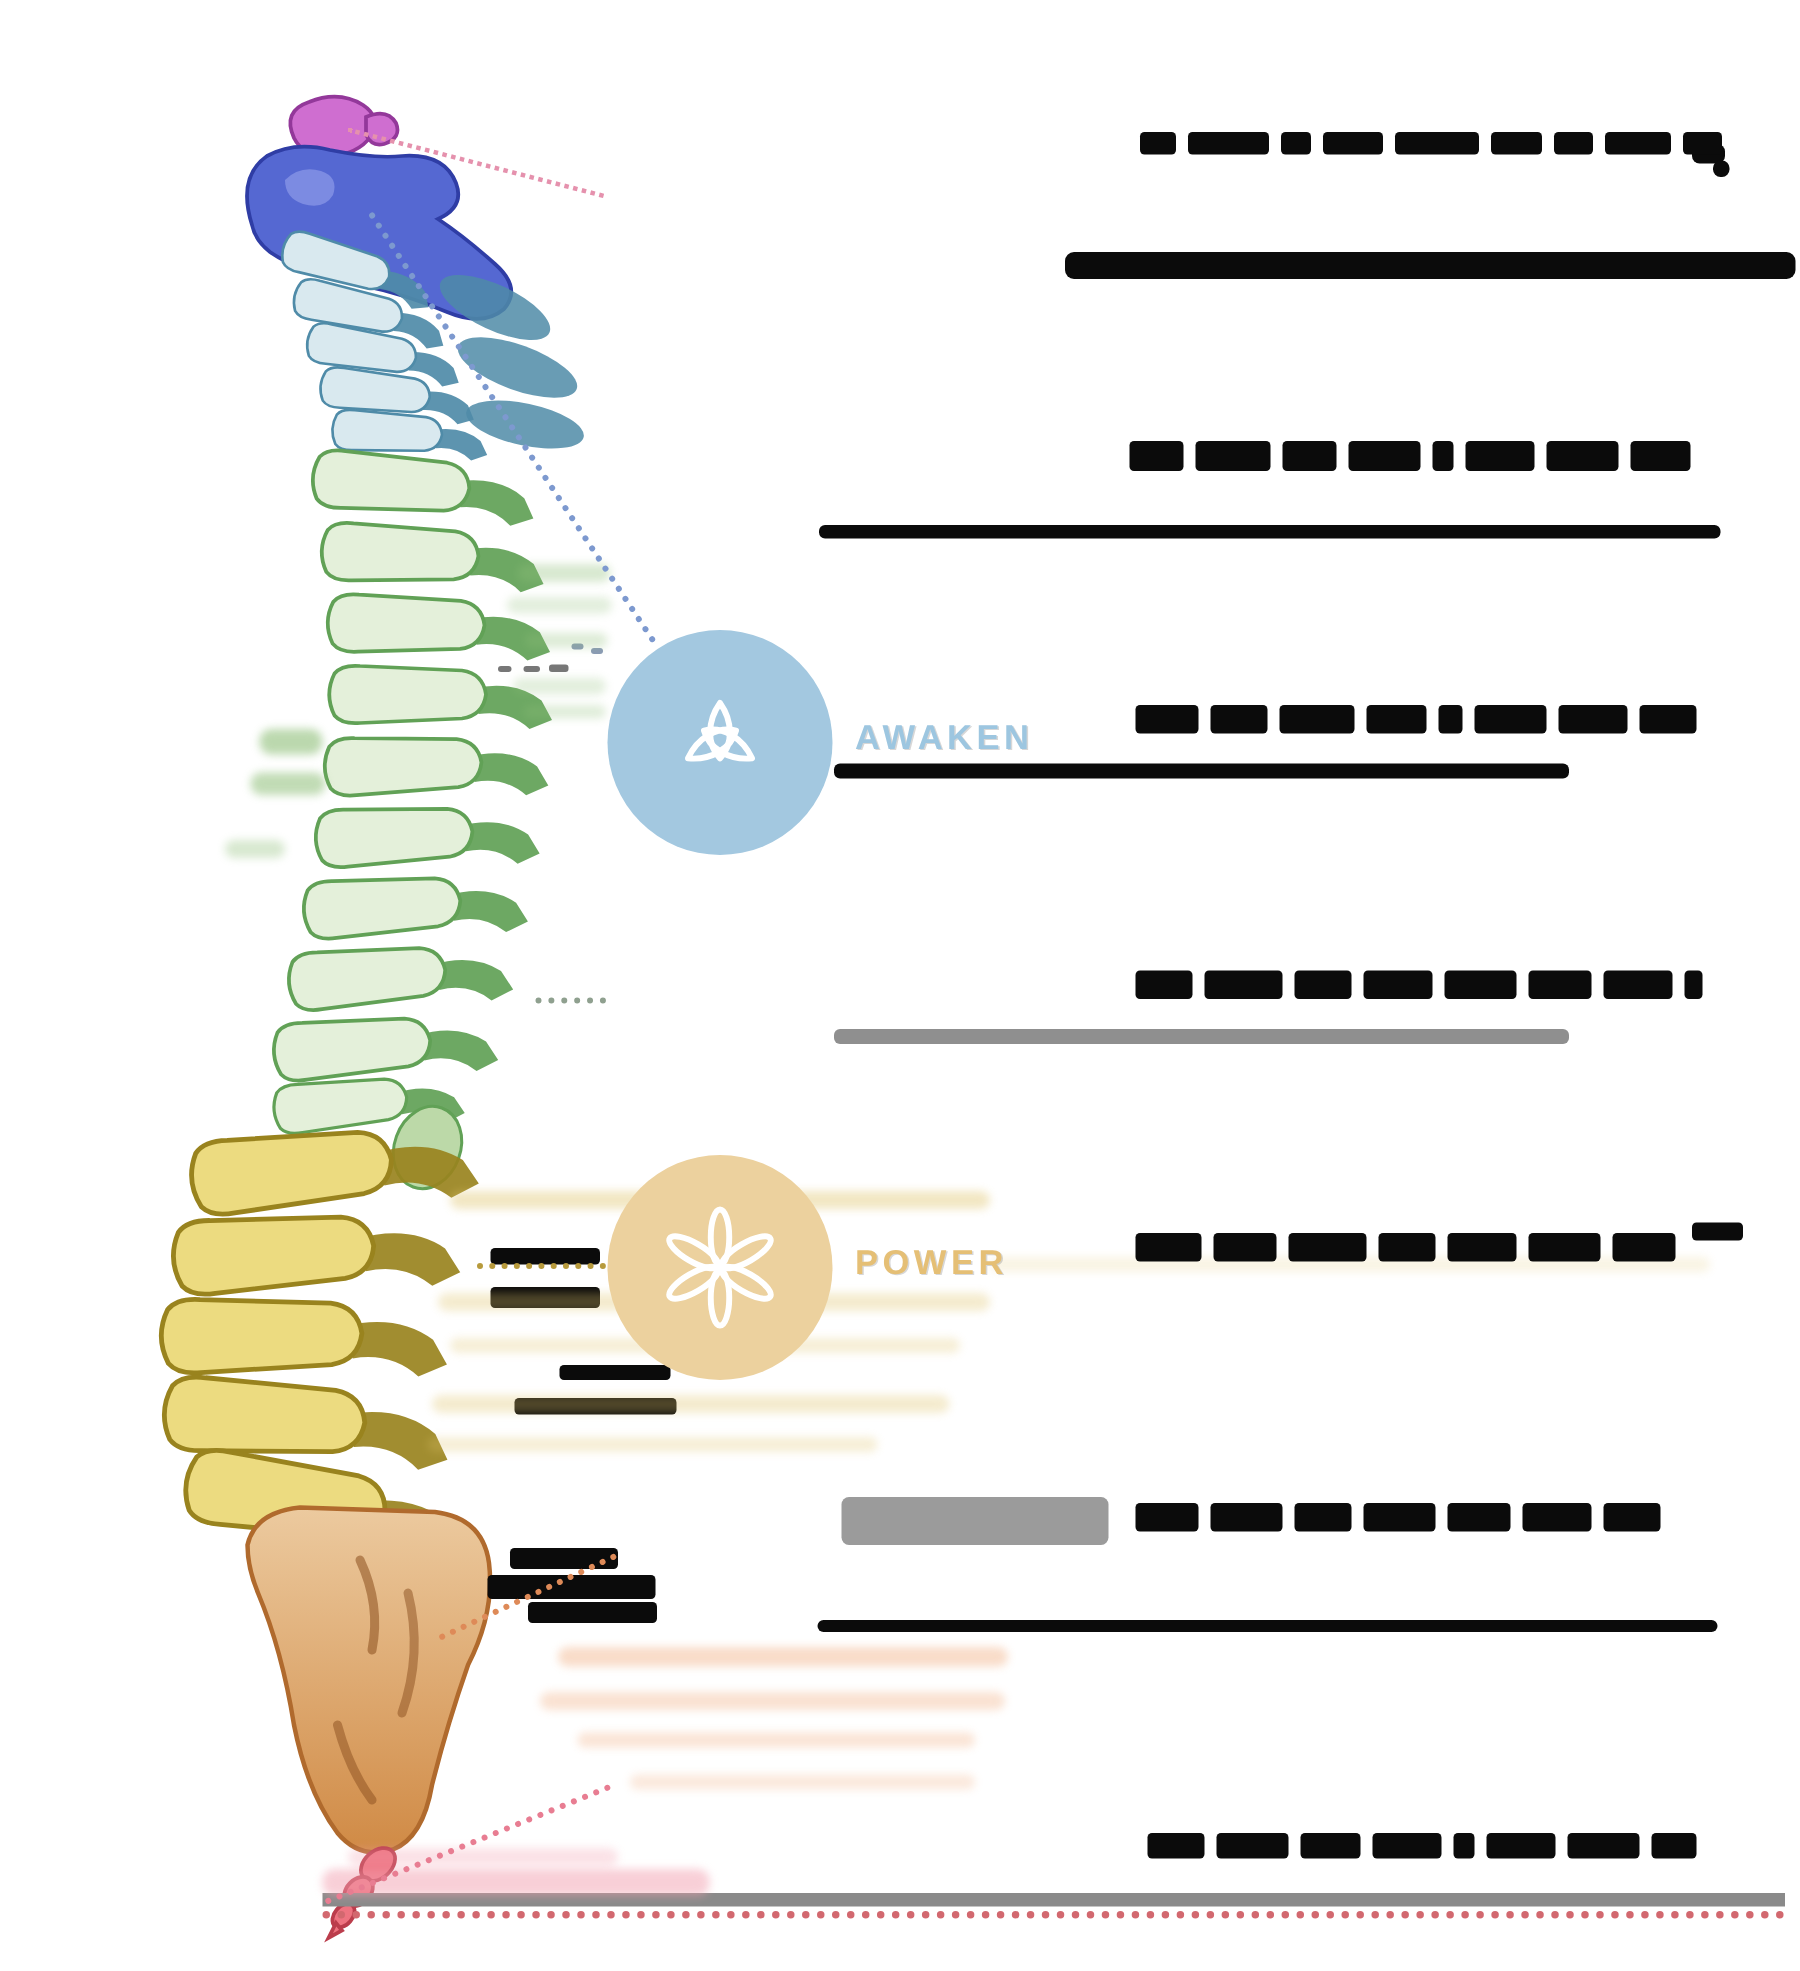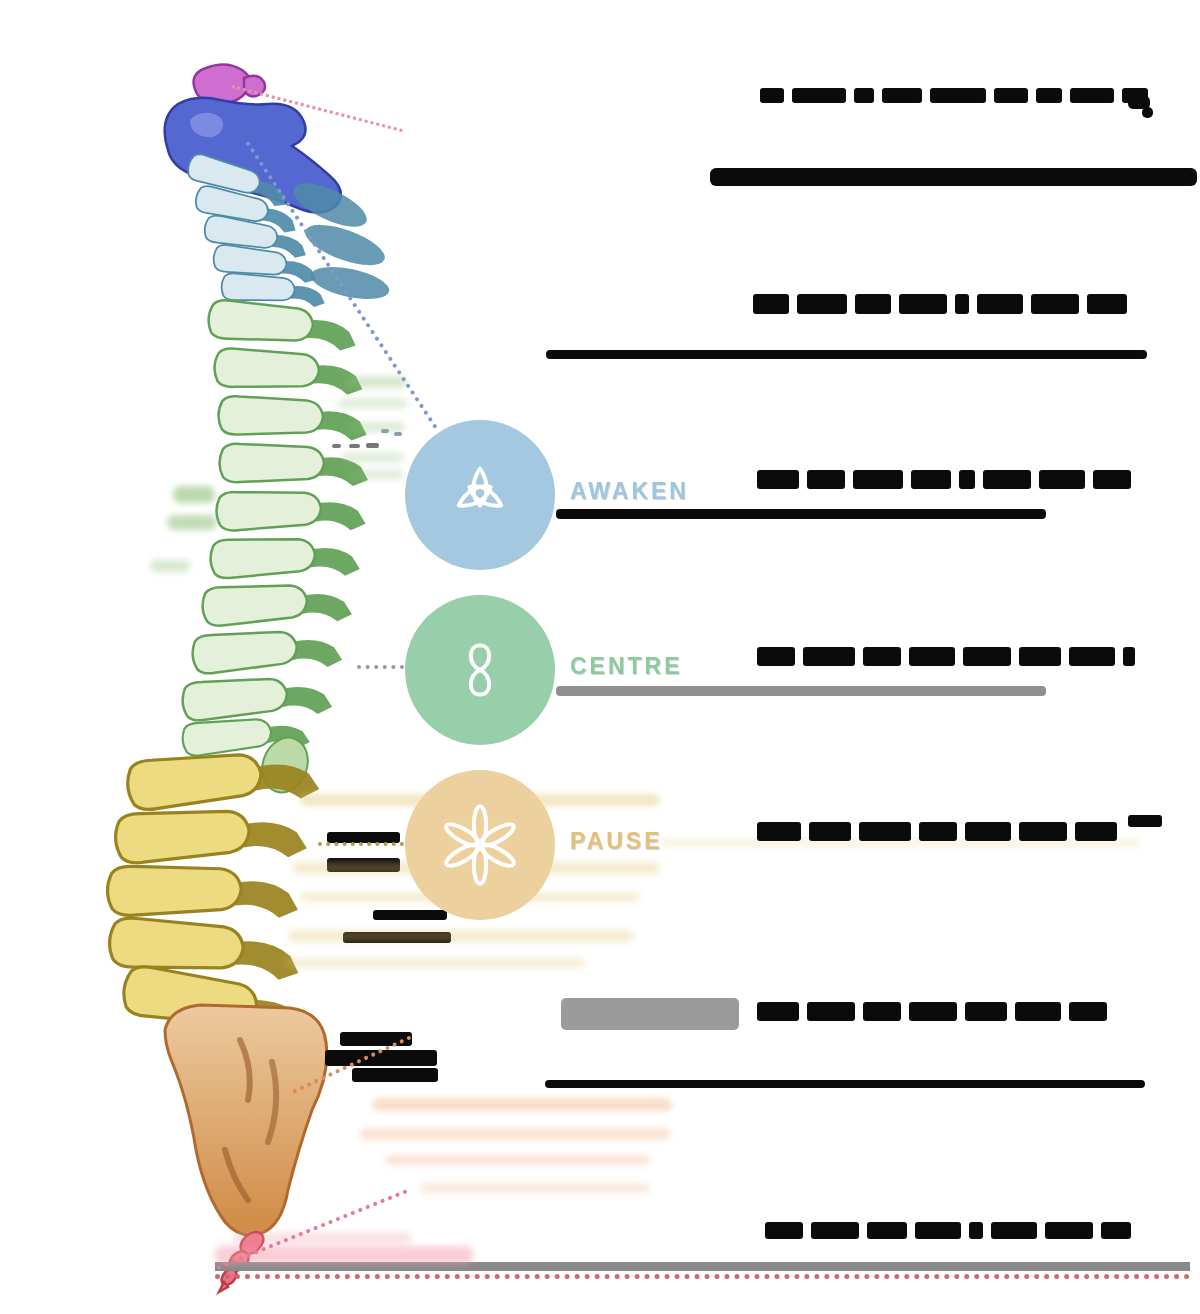--- a/index.html
+++ b/index.html
@@ -209,38 +209,30 @@
     <div class="circle" style="background:#a3c8e0">
       <svg class="icon" viewBox="0 0 100 100">
         <path d="M50,20 C60,34 60,52 50,62 C40,52 40,34 50,20 Z"></path>
         <path d="M50,20 C60,34 60,52 50,62 C40,52 40,34 50,20 Z" transform="rotate(120 50 48)"></path>
         <path d="M50,20 C60,34 60,52 50,62 C40,52 40,34 50,20 Z" transform="rotate(240 50 48)"></path>
       </svg>
     </div>
     <div class="label" style="color:#9dc6e0">AWAKEN</div>
   </div>
 
-  <div class="row" style="top:595px">
-    <div class="circle" style="background:#98cfab">
-      <svg class="icon" viewBox="0 0 100 100">
-        <path d="M50,50 C36,44 36,22 50,22 C64,22 64,44 50,50 C36,56 36,78 50,78 C64,78 64,56 50,50"></path>
-      </svg>
-    </div>
-    <div class="label" style="color:#8ccb9e">CENTRE</div>
-  </div>
 
   <div class="row" style="top:770px">
     <div class="circle" style="background:#ecd19e">
       <svg class="icon" viewBox="0 0 100 100">
         <ellipse cx="50" cy="27" rx="7" ry="21"></ellipse>
         <ellipse cx="50" cy="27" rx="7" ry="21" transform="rotate(60 50 50)"></ellipse>
         <ellipse cx="50" cy="27" rx="7" ry="21" transform="rotate(120 50 50)"></ellipse>
         <ellipse cx="50" cy="27" rx="7" ry="21" transform="rotate(180 50 50)"></ellipse>
         <ellipse cx="50" cy="27" rx="7" ry="21" transform="rotate(240 50 50)"></ellipse>
         <ellipse cx="50" cy="27" rx="7" ry="21" transform="rotate(300 50 50)"></ellipse>
       </svg>
     </div>
-    <div class="label" style="color:#e5bf75">PAUSE</div>
+    <div class="label" style="color:#e5bf75">POWER</div>
   </div>
 
 
 
 </div>
 
 </body></html>

